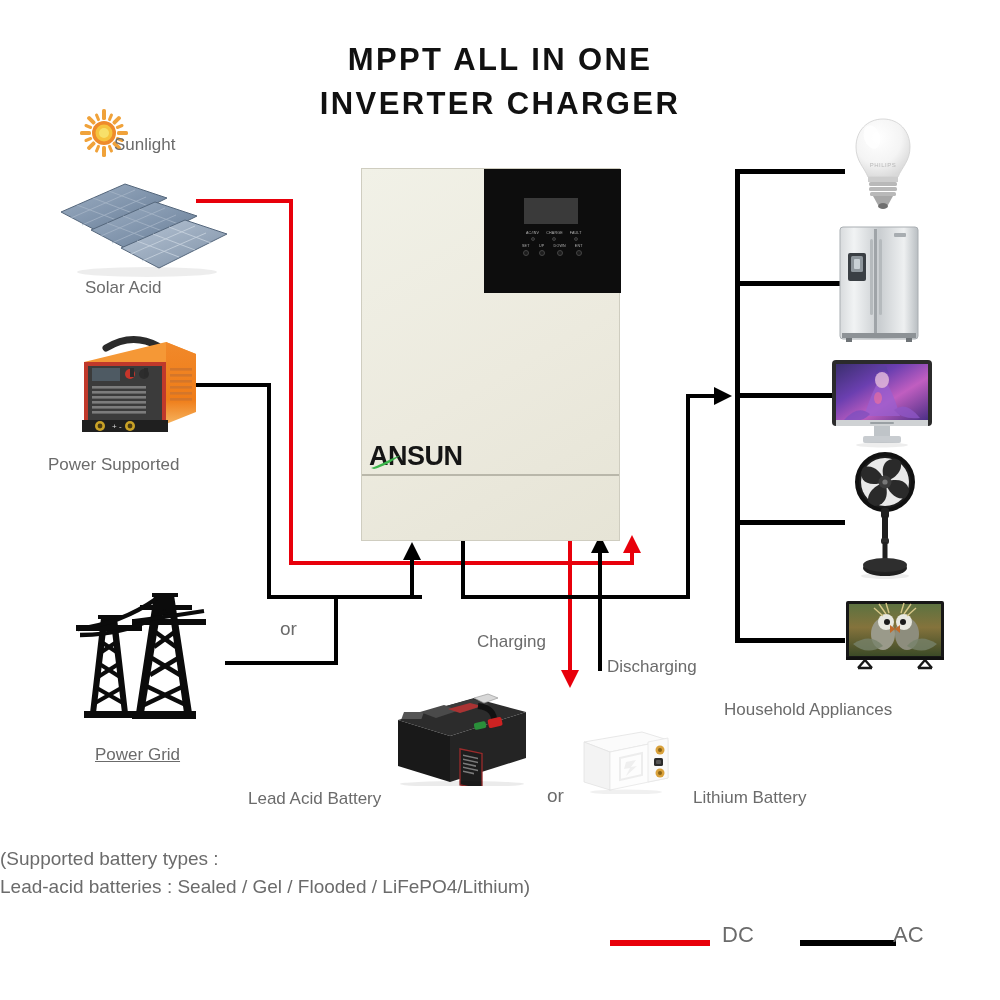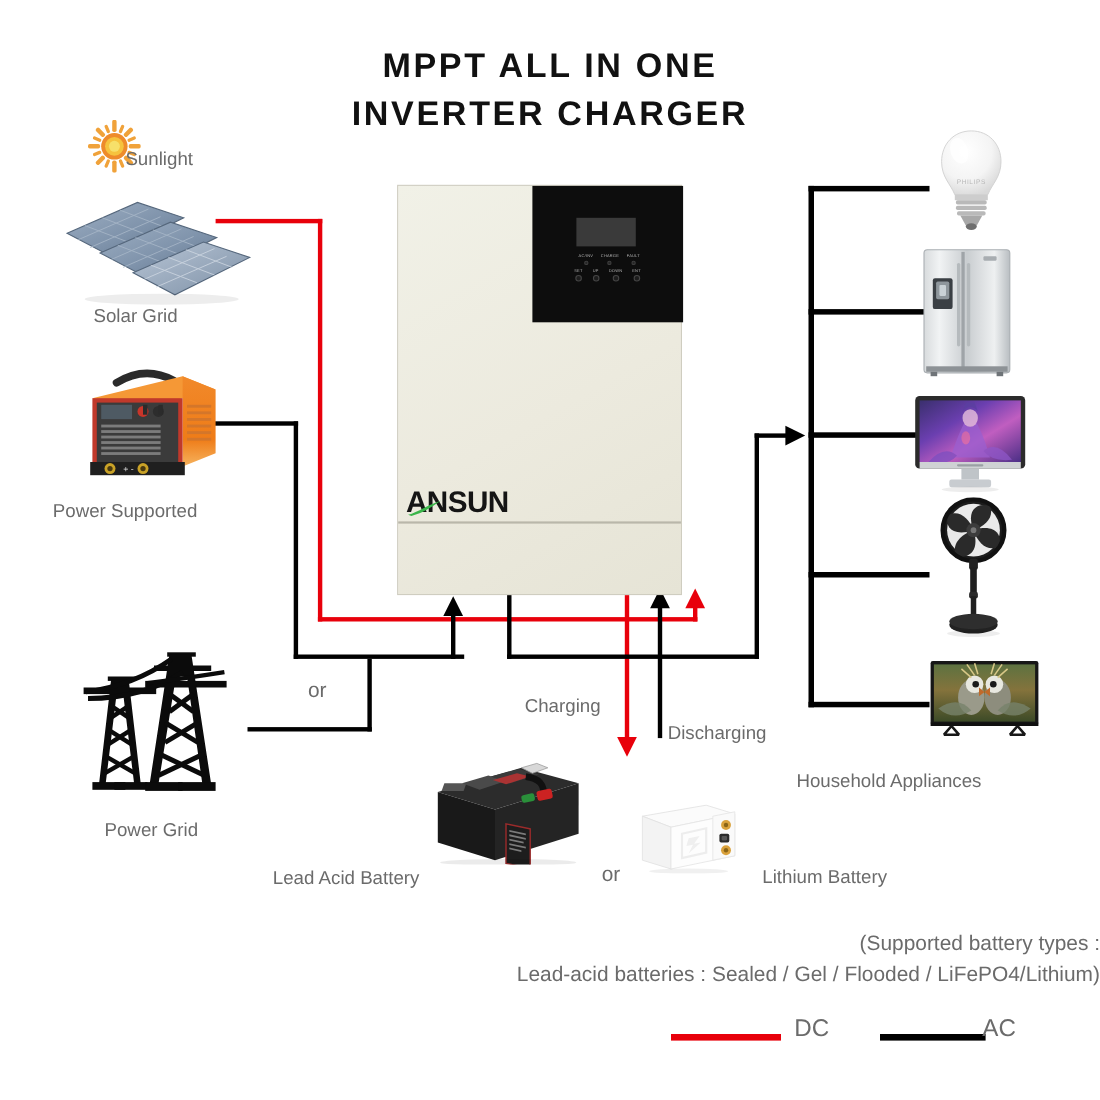--- a/index.html
+++ b/index.html
@@ -119,21 +119,21 @@
   #tv { left: 845px; top: 600px; width: 100px; height: 70px; }
 
   
   #leadbat { left: 390px; top: 690px; width: 142px; height: 96px; }
   
   #lithbat { left: 580px; top: 728px; width: 92px; height: 66px; }
 
   
   .note {
     position: absolute; left: 0; right: 0;
-    text-align: right; color: #6b6b6b; font-size: 19px;
+    text-align: left; color: #6b6b6b; font-size: 19px;
   }
 
   
   #legend { position: absolute; left: 610px; top: 930px; width: 360px; height: 34px; }
   .leg-line { position: absolute; height: 6px; }
   .leg-txt  { position: absolute; color: #6b6b6b; font-size: 22px; top: -8px; }
 </style>
 </head>
 <body>
 
@@ -296,21 +296,21 @@
       <g stroke="#ccd6e1" stroke-width="0.9" opacity=".85">
         <line x1="82" y1="73" x2="124" y2="89"></line>
           <line x1="98" y1="66" x2="140" y2="82"></line>
         <line x1="114" y1="59" x2="156" y2="75"></line>
         <line x1="87" y1="93" x2="151" y2="65"></line>
           <line x1="76" y1="86" x2="140" y2="58"></line>
       </g>
       <ellipse cx="92" cy="104" rx="70" ry="5" fill="#000" opacity=".07"></ellipse>
     </g>
   </svg>
-  <div class="lbl" style="left:85px; top:278px;">Solar Grid</div>
+  <div class="lbl" style="left:85px; top:278px;">Solar Acid</div>
 
   <svg class="icon" id="generator" viewBox="0 0 132 108">
     <defs>
       <linearGradient id="og" x1="0" y1="0" x2="0" y2="1">
         <stop offset="0%" stop-color="#f1892a"></stop>
           <stop offset="70%" stop-color="#ef7c18"></stop>
           <stop offset="100%" stop-color="#f6b35e"></stop>
       </linearGradient>
     </defs>
 
@@ -383,21 +383,21 @@
           <path d="M110,72 L80,90"></path>
         <path d="M74,100 L116,120"></path>
           <path d="M116,100 L74,120"></path>
       </g>
 
       <path d="M8,44 Q52,38 86,14" stroke="#0b0b0b" stroke-width="4.5" fill="none"></path>
       <path d="M10,50 Q60,50 96,26" stroke="#0b0b0b" stroke-width="4.5" fill="none"></path>
       <path d="M64,36 Q96,32 134,26" stroke="#0b0b0b" stroke-width="4" fill="none"></path>
     </g>
   </svg>
-  <div class="lbl" style="left:95px; top:745px;">Power Grid</div>
+  <div class="lbl" style="left:95px; top:745px;text-decoration:underline;">Power Grid</div>
 
   <div class="lbl small" style="left:280px; top:618px;">or</div>
 
   <div class="lbl" style="left:477px; top:632px;">Charging</div>
   <div class="lbl" style="left:607px; top:657px;">Discharging</div>
 
   <svg class="icon" id="leadbat" viewBox="0 0 142 96">
 
     <polygon points="8,30 84,8 136,22 60,46" fill="#2c2c2c"></polygon>
 

